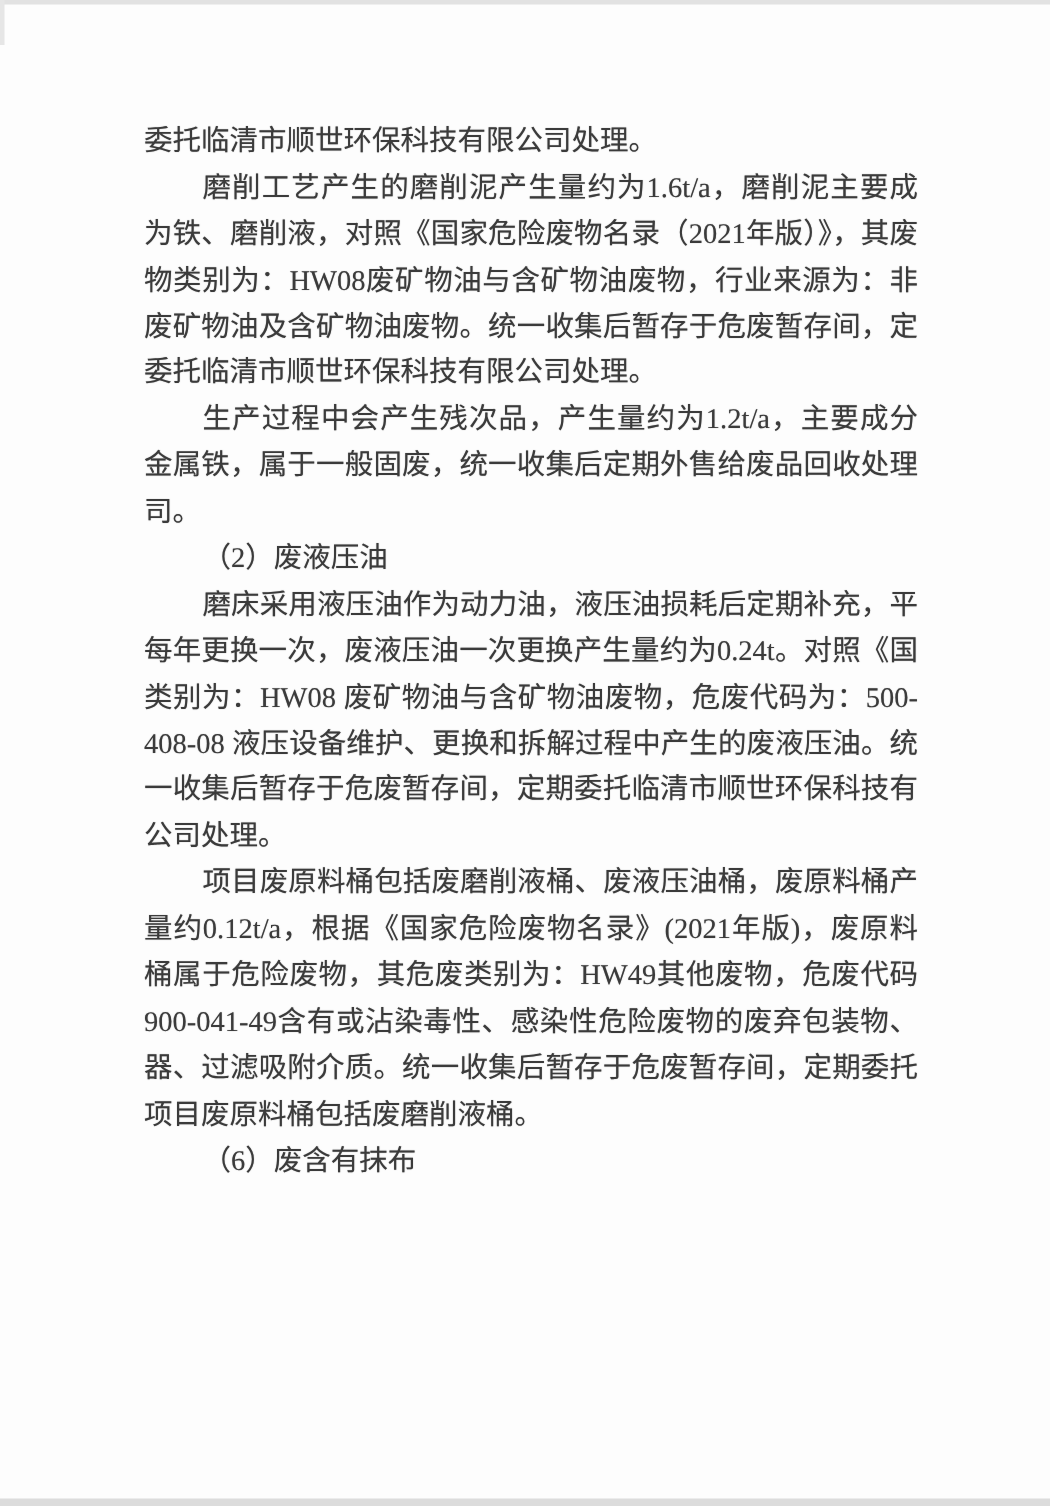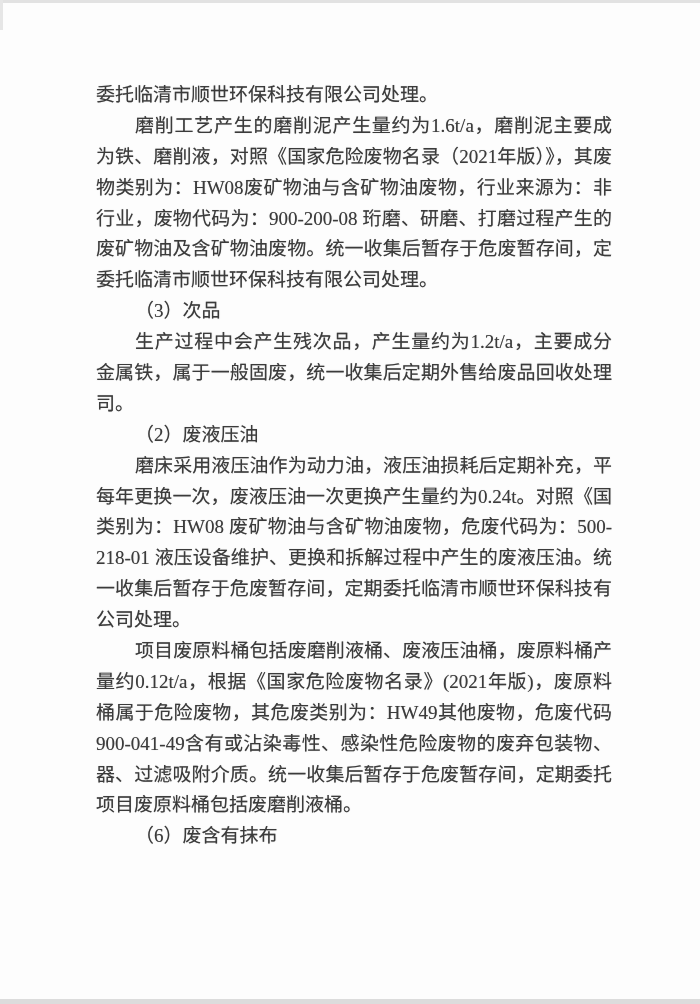--- a/index.html
+++ b/index.html
@@ -67,32 +67,30 @@
 
 <div class="page">
   <div class="edge-top"></div>
   <div class="edge-left"></div>
 
   <div class="text-block">
     <div class="ln">委托临清市顺世环保科技有限公司处理。</div>
     <div class="ln ind jf">磨削工艺产生的磨削泥产生量约为1.6t/a，磨削泥主要成分</div>
     <div class="ln jf">为铁、磨削液，对照《国家危险废物名录（2021年版）》，其废</div>
     <div class="ln jf">物类别为：HW08废矿物油与含矿物油废物，行业来源为：非特定</div>
-    <div class="ln jf">行业，废物代码为：900-200-08 珩磨、研磨、打磨过程产生的</div>
     <div class="ln jf">废矿物油及含矿物油废物。统一收集后暂存于危废暂存间，定期</div>
     <div class="ln">委托临清市顺世环保科技有限公司处理。</div>
-    <div class="ln ind">（3）次品</div>
     <div class="ln ind jf">生产过程中会产生残次品，产生量约为1.2t/a，主要成分为</div>
     <div class="ln jf">金属铁，属于一般固废，统一收集后定期外售给废品回收处理公</div>
     <div class="ln">司。</div>
     <div class="ln ind">（2）废液压油</div>
     <div class="ln ind jf">磨床采用液压油作为动力油，液压油损耗后定期补充，平均</div>
     <div class="ln jf">每年更换一次，废液压油一次更换产生量约为0.24t。对照《国</div>
     <div class="ln jf">类别为：HW08 废矿物油与含矿物油废物，危废代码为：500-</div>
-    <div class="ln jf">218-01 液压设备维护、更换和拆解过程中产生的废液压油。统</div>
+    <div class="ln jf">408-08 液压设备维护、更换和拆解过程中产生的废液压油。统</div>
     <div class="ln jf">一收集后暂存于危废暂存间，定期委托临清市顺世环保科技有限</div>
     <div class="ln">公司处理。</div>
     <div class="ln ind jf">项目废原料桶包括废磨削液桶、废液压油桶，废原料桶产生</div>
     <div class="ln jf">量约0.12t/a，根据《国家危险废物名录》(2021年版)，废原料</div>
     <div class="ln jf">桶属于危险废物，其危废类别为：HW49其他废物，危废代码为：</div>
     <div class="ln jf">900-041-49含有或沾染毒性、感染性危险废物的废弃包装物、容</div>
     <div class="ln jf">器、过滤吸附介质。统一收集后暂存于危废暂存间，定期委托临</div>
     <div class="ln">项目废原料桶包括废磨削液桶。</div>
     <div class="ln ind">（6）废含有抹布</div>
   </div>

